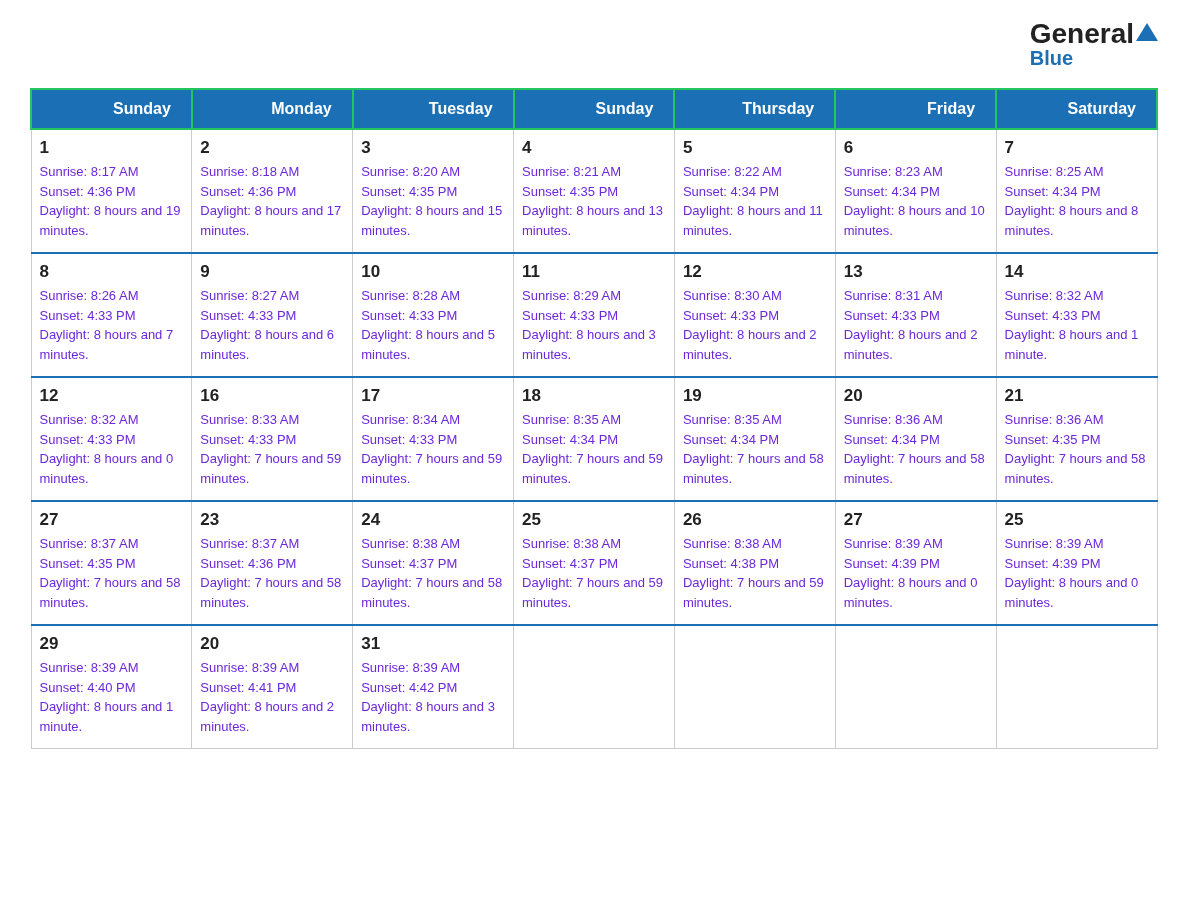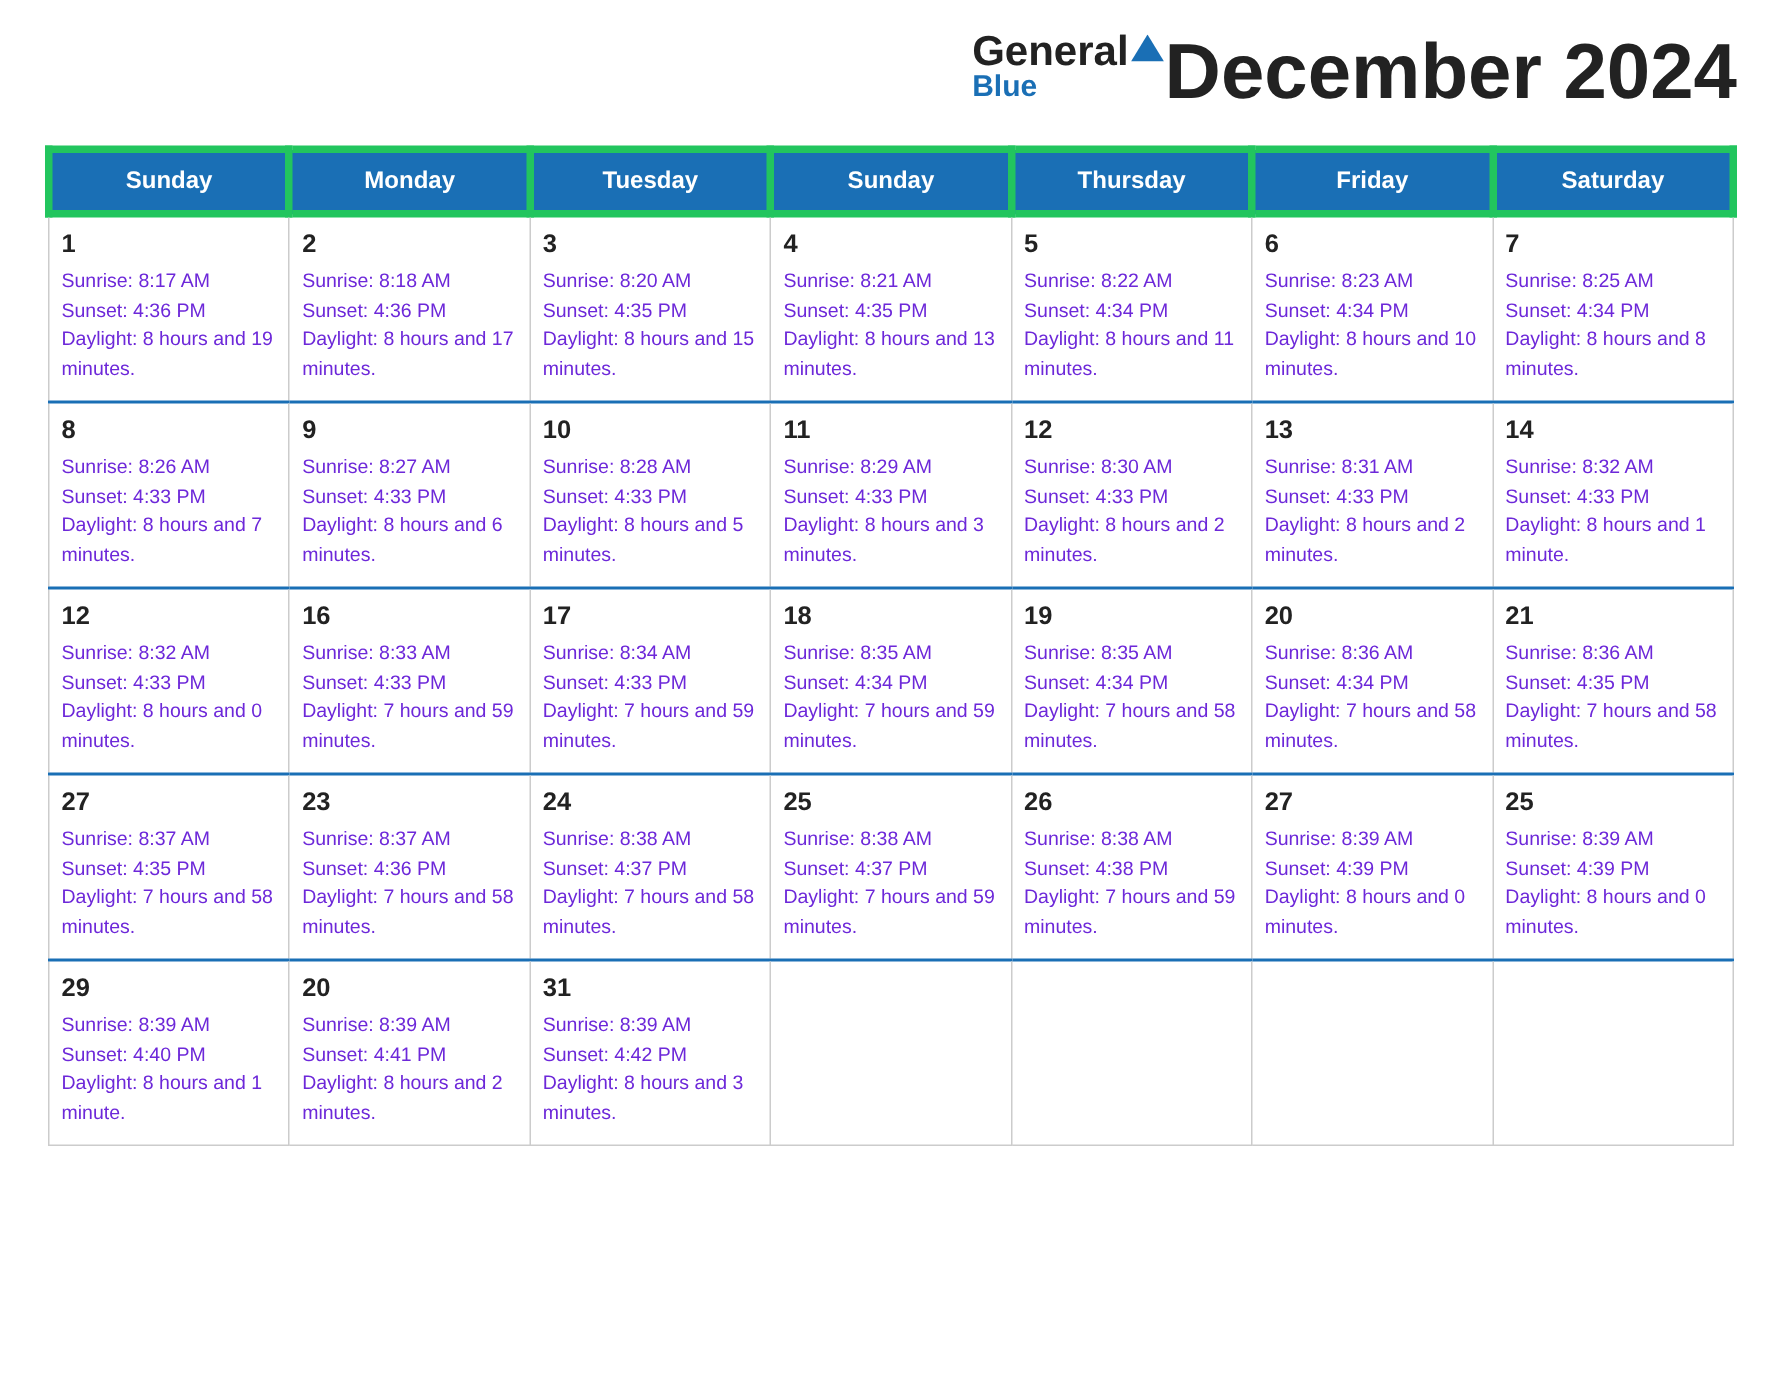--- a/index.html
+++ b/index.html
@@ -51,25 +51,25 @@
       color: #444;
     }
     .calendar {
       width: 100%;
       border-collapse: collapse;
       border: 1.5px solid #1a6fb5;
     }
     .calendar th {
       background-color: #1a6fb5;
       color: #fff;
-      padding: 10px 2px;
+      padding: 10px 20px;
       font-size: 16px;
       font-weight: bold;
-      text-align: center;
-      border: 5px solid #22c55e;
+      text-align: right;
+      border: 2px solid #22c55e;
     }
     .calendar td {
       vertical-align: top;
       padding: 8px 8px 12px 8px;
       border: 1px solid #ccc;
       border-top: 2px solid #1a6fb5;
       font-size: 13px;
       min-width: 145px;
       background: #fff;
     }
@@ -101,21 +101,20 @@
         <svg width="22" height="18" viewBox="0 0 22 18">
           <polygon points="11,0 22,18 0,18" fill="#1a6fb5"></polygon>
         </svg>
       </span>
     </div>
     <div class="logo-row">
       <span class="logo-text-blue">Blue</span>
     </div>
   </div>
   <div class="title-block">
-    <h1>December 2024</h1>
   </div>
 </div>
 
 <table class="calendar">
   <thead>
     <tr>
 
     <th>Sunday</th>
         <th>Monday</th>
         <th>Tuesday</th>

